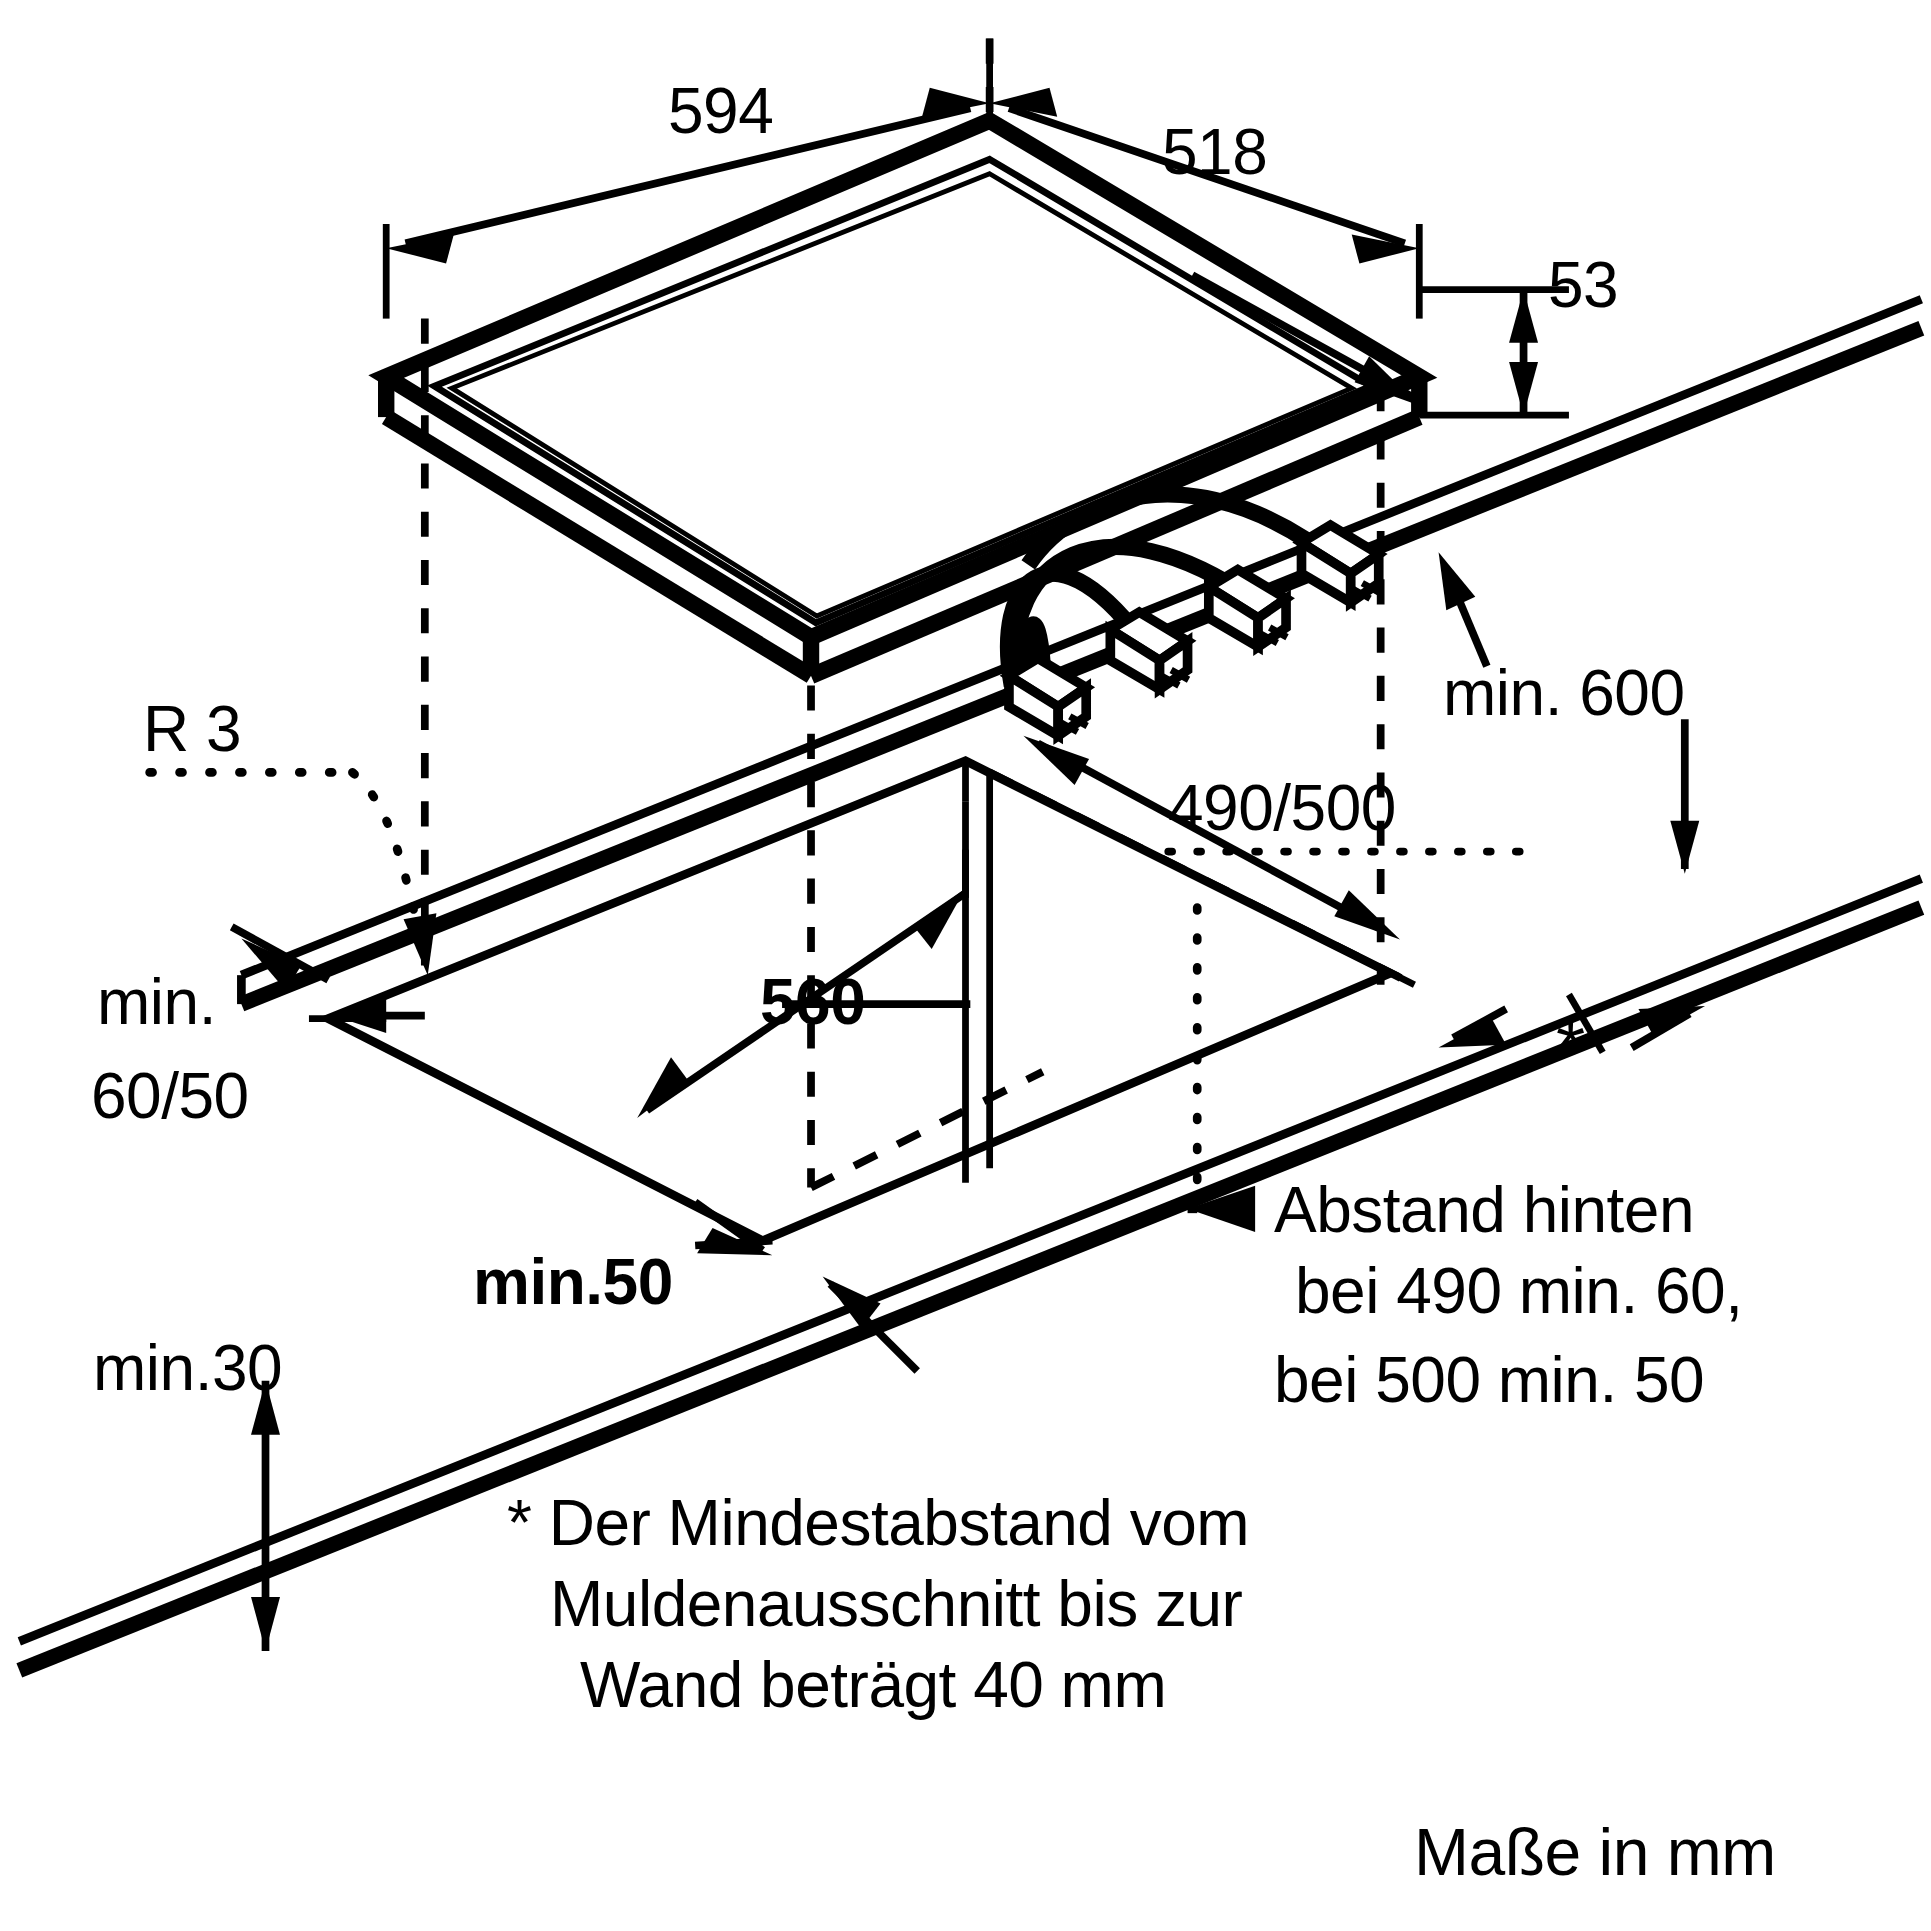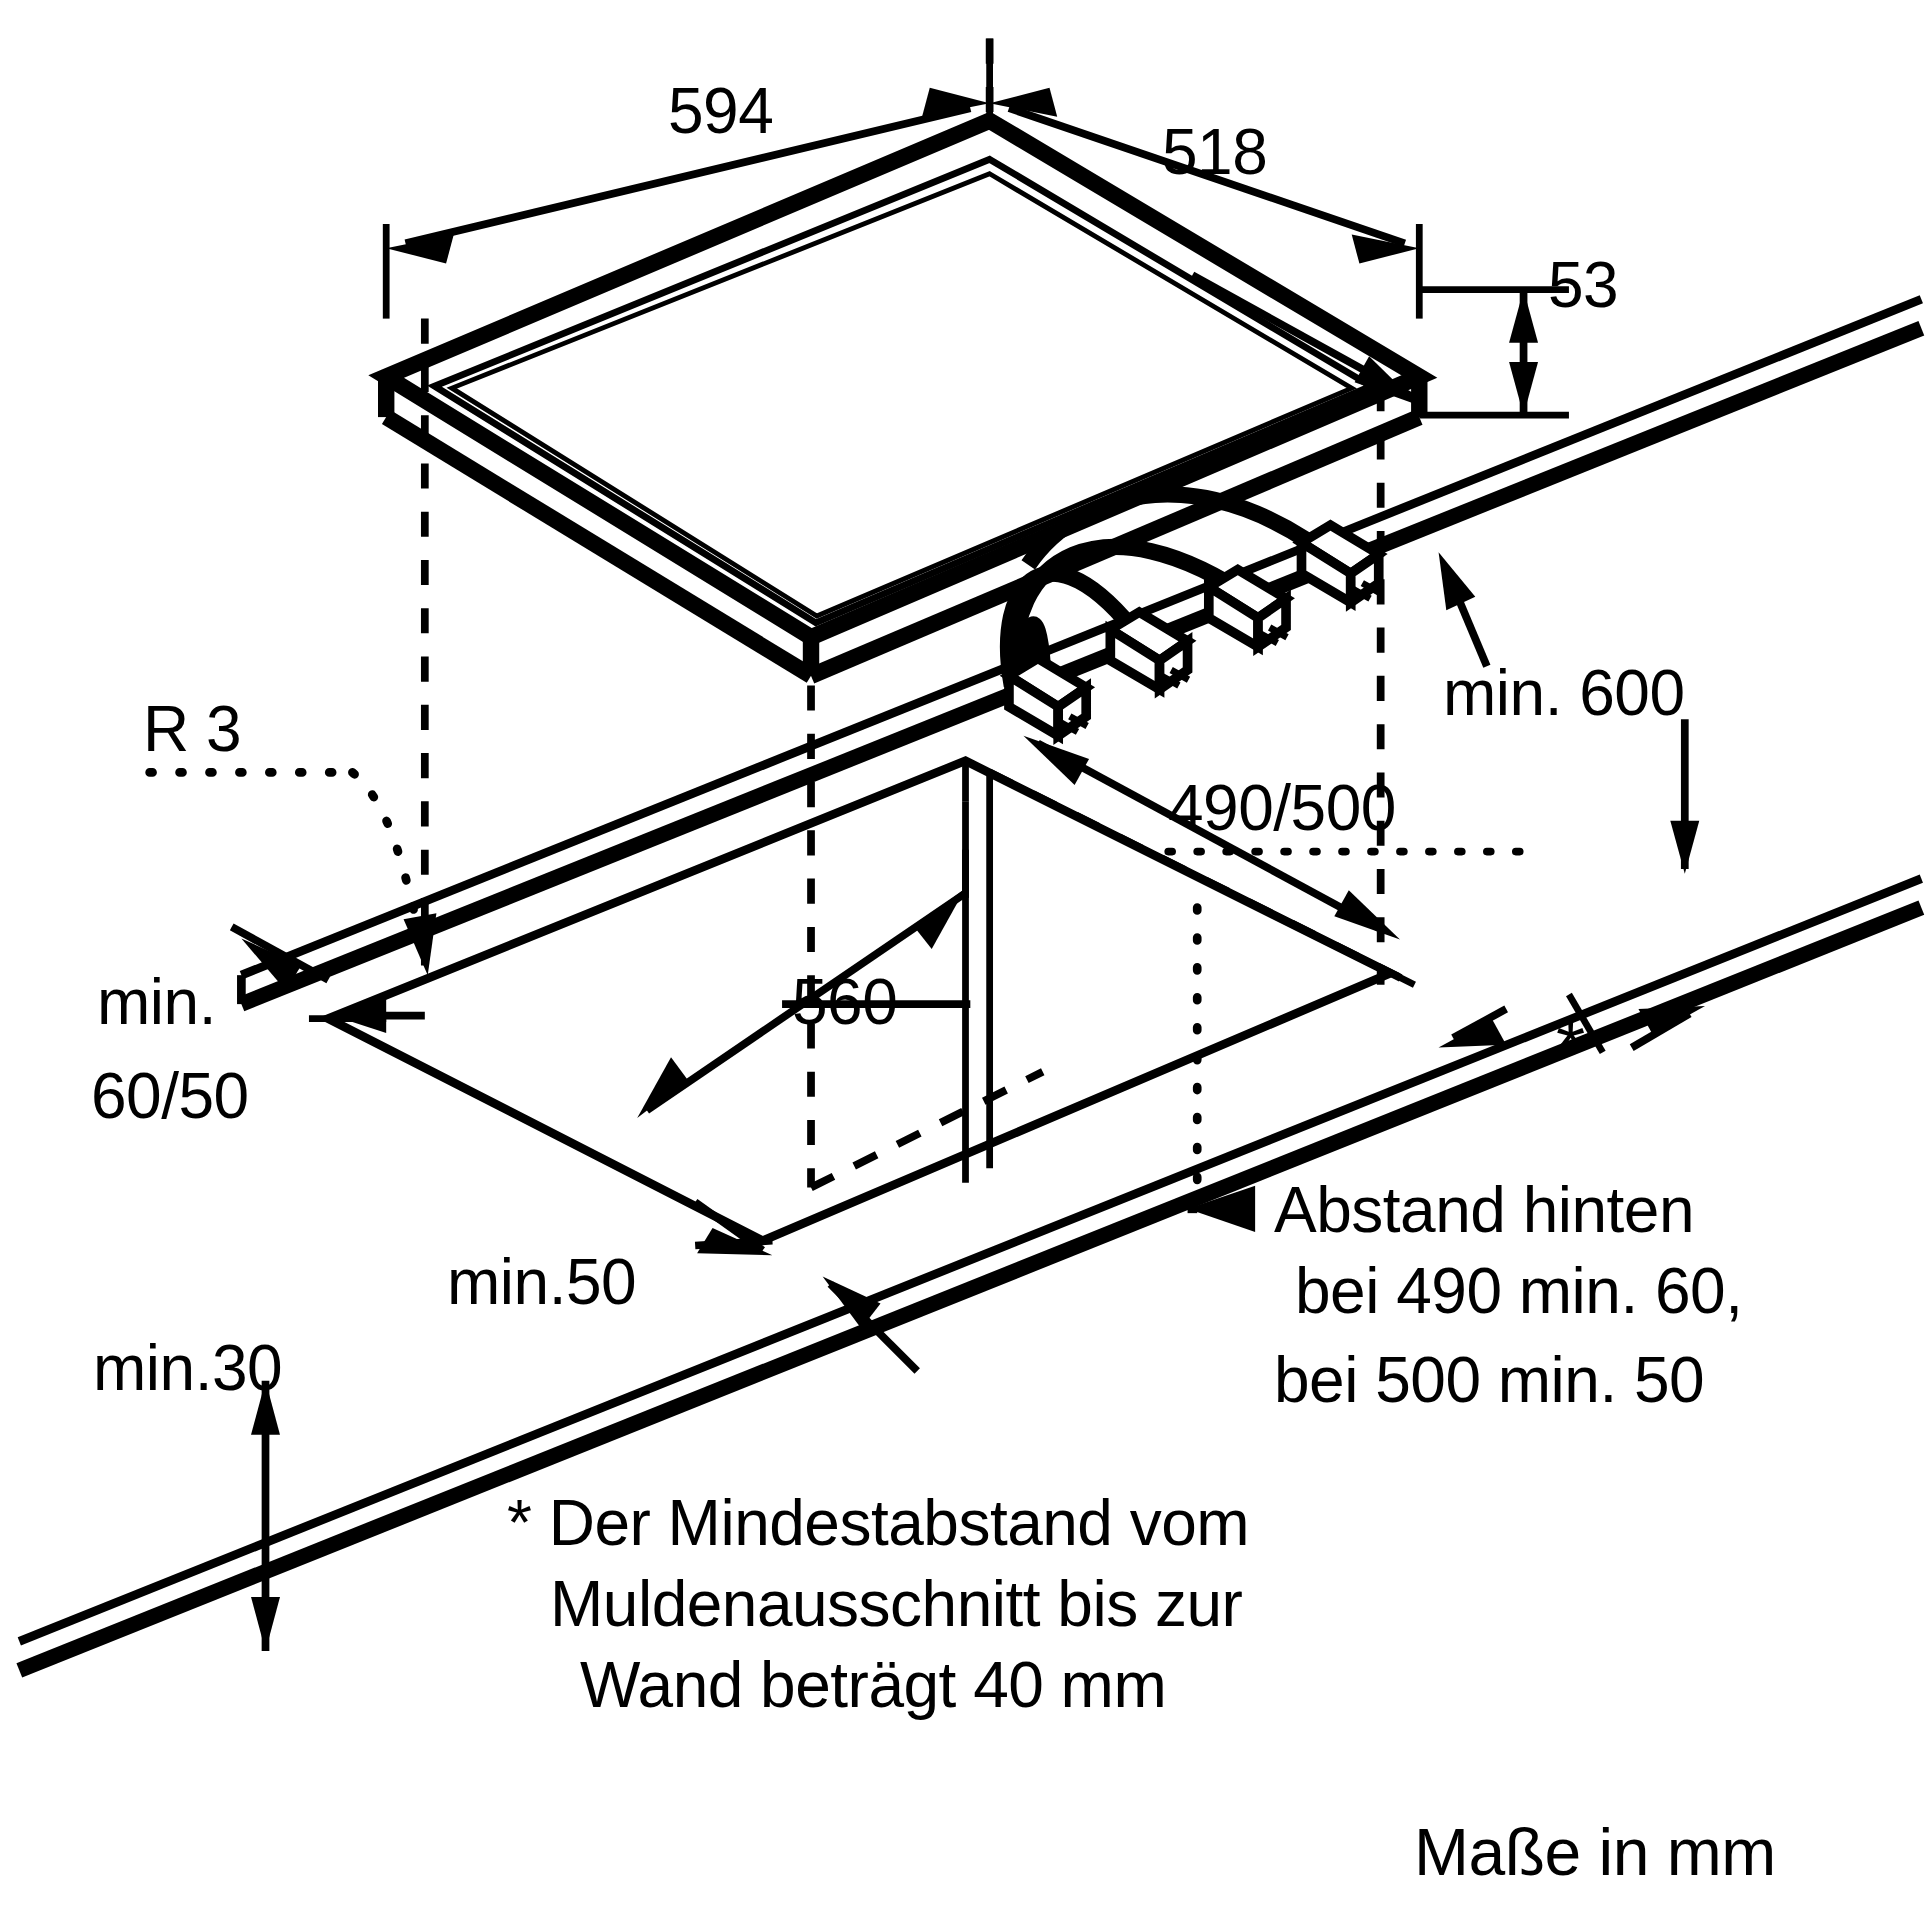--- a/index.html
+++ b/index.html
@@ -247,26 +247,26 @@
   <div class="lbl dim" style="left:1162px; top:116px;">518</div>
 
   <div class="lbl dim" style="left:1548px; top:249px;">53</div>
 
   <div class="lbl dim" style="left:143px; top:693px;">R 3</div>
 
   <div class="lbl dim" style="left:1443px; top:657px;">min. 600</div>
 
   <div class="lbl dim" style="left:1168px; top:772px;">490/500</div>
 
-  <div class="lbl dim" style="left:792px; top:966px;">560</div>
+  <div class="lbl dim" style="left:760px; top:966px;font-weight:bold;">560</div>
 
   <div class="lbl dim" style="left:97px; top:966px;">min.</div>
   <div class="lbl dim" style="left:91px; top:1060px;">60/50</div>
 
-  <div class="lbl dim" style="left:447px; top:1246px;">min.50</div>
+  <div class="lbl dim" style="left:473px; top:1246px;font-weight:bold;">min.50</div>
 
   <div class="lbl dim" style="left:93px; top:1332px;">min.30</div>
 
   <div class="lbl dim" style="left:1556px; top:1004px; font-size:75px;">*</div>
 
   <div class="lbl note-blk" style="left:1274px; top:1174px;">Abstand hinten</div>
   <div class="lbl note-blk" style="left:1274px; top:1255px;margin-left:21px;">bei 490 min. 60,</div>
   <div class="lbl note-blk" style="left:1274px; top:1336px;margin-top:8px;">bei 500 min. 50</div>
 
   <div class="lbl note-blk" style="left:507px; top:1487px;">* Der Mindestabstand vom</div>

